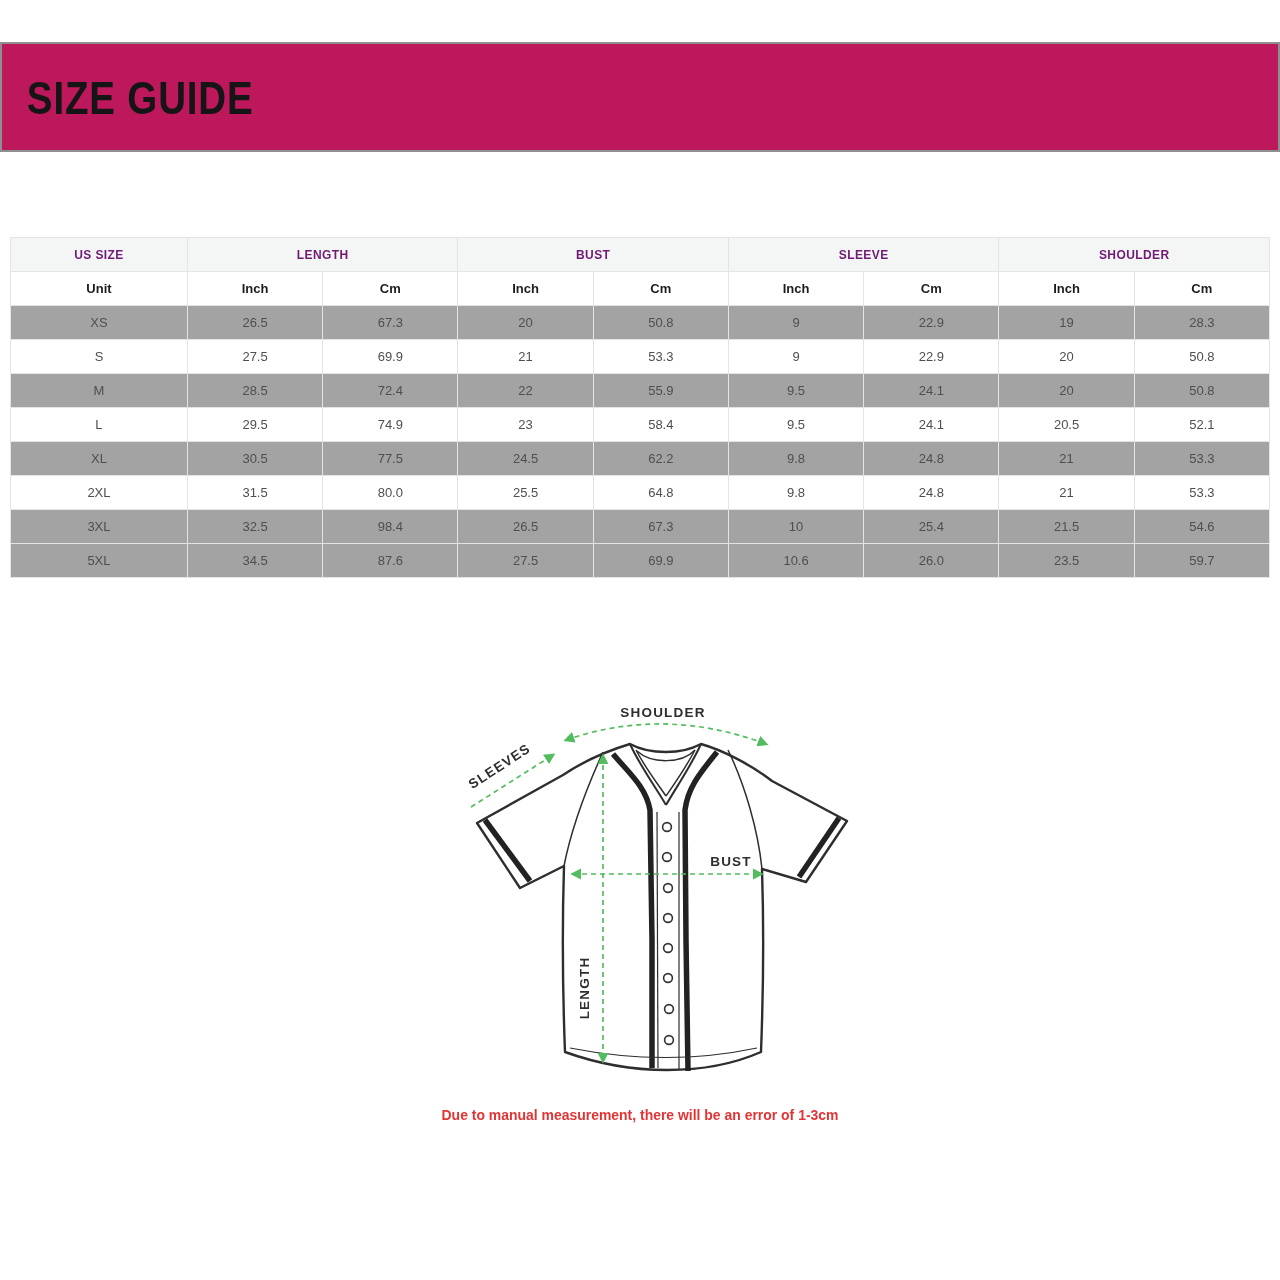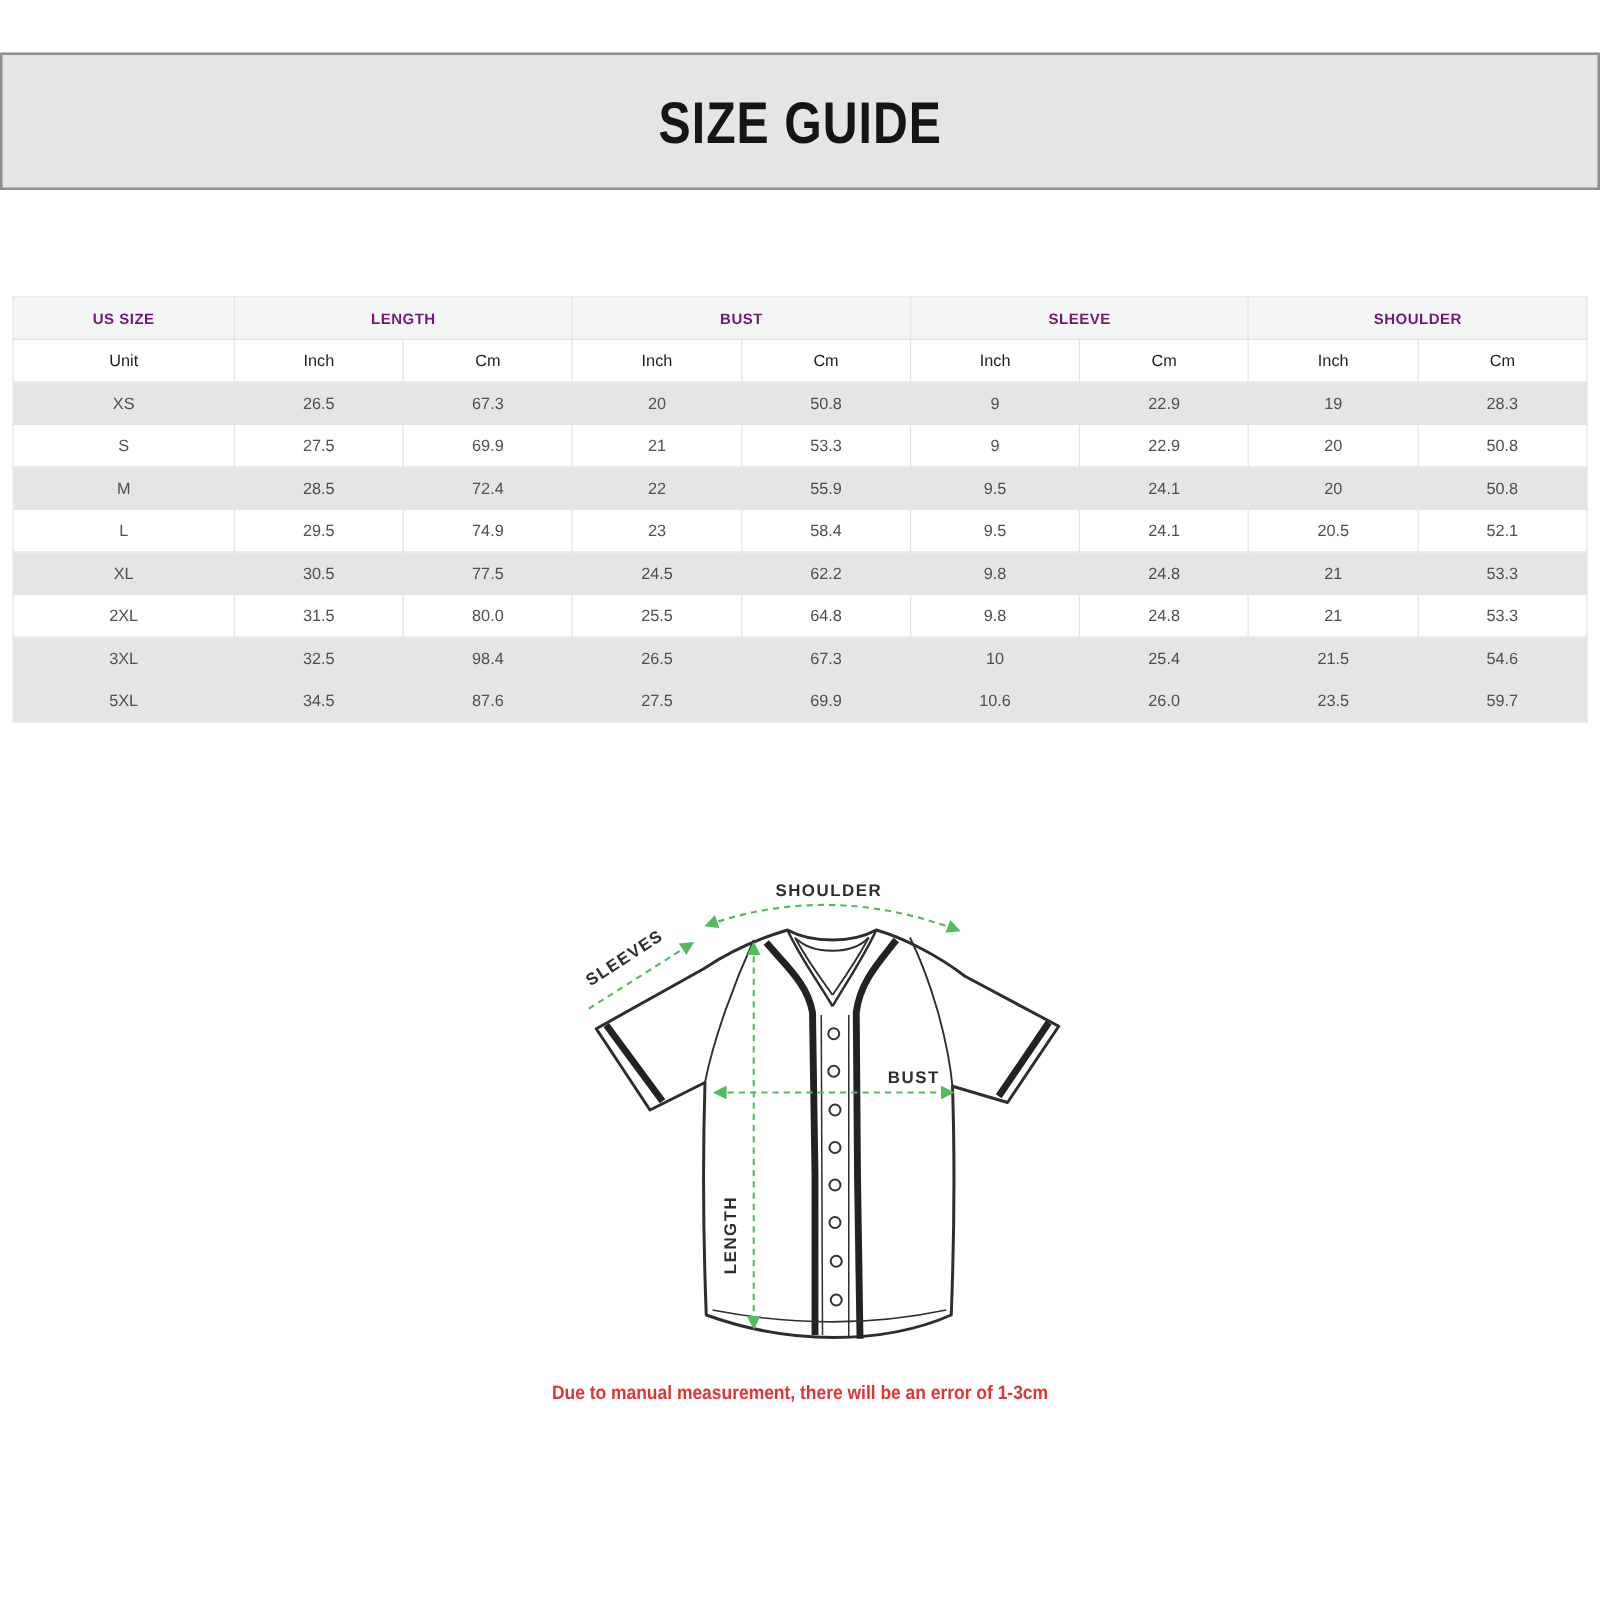--- a/index.html
+++ b/index.html
@@ -1,30 +1,30 @@
 <!DOCTYPE html>
 <html><head>
 <meta charset="utf-8">
 <style>
   html,body{margin:0;padding:0;background:#ffffff;}
   body{width:1280px;height:1280px;position:relative;font-family:"Liberation Sans",sans-serif;overflow:hidden;}
 
   
-  .banner{position:absolute;top:42px;left:0;width:1280px;height:110px;background:#e5e5e5;
-          border:2px solid #8f8f8f;box-sizing:border-box;display:flex;align-items:center;justify-content:center;}
+  .banner{position:absolute;top:42px;left:0;width:1280px;height:110px;background:#be185d;
+          border:2px solid #8f8f8f;box-sizing:border-box;display:flex;align-items:center;justify-content:flex-start;}
   .banner h1{margin:0;font-size:47px;font-weight:800;color:#151515;letter-spacing:1px;transform:scaleX(.82);}
 
   
   .size-table{position:absolute;top:237px;left:10px;width:1260px;border-collapse:collapse;table-layout:fixed;}
   .size-table th,.size-table td{border:1px solid #e3e5e5;text-align:center;vertical-align:middle;
           height:33px;padding:0;line-height:1;}
   .size-table thead tr.group th{background:#f3f6f5;font-size:12px;font-weight:700;color:#701a75;letter-spacing:.4px;}
-  .size-table thead tr.unit th{background:#ffffff;font-size:13px;font-weight:400;color:#1d1d1d;}
+  .size-table thead tr.unit th{background:#ffffff;font-size:13px;font-weight:700;color:#1d1d1d;}
   .size-table tbody td{font-size:13px;color:#4f4f4f;background:#ffffff;}
-  .size-table tbody tr.striped td{background:#e5e5e5;}
+  .size-table tbody tr.striped td{background:#a3a3a3;}
 
   
   .diagram{position:absolute;top:690px;left:450px;width:420px;height:420px;}
   .diagram text{font-family:"Liberation Sans",sans-serif;font-weight:700;fill:#2e2e2e;
           font-size:13.5px;letter-spacing:1.2px;}
   .outline{fill:#ffffff;stroke:#2e2e2e;stroke-width:2.4;stroke-linejoin:round;}
   .thin{fill:none;stroke:#2e2e2e;stroke-width:1.5;}
   .stripe{fill:none;stroke:#222222;stroke-width:5.5;stroke-linecap:butt;}
   .btn{fill:#ffffff;stroke:#333333;stroke-width:1.6;}
   .meas{fill:none;stroke:#52BC5E;stroke-width:1.7;stroke-dasharray:5 4;}

